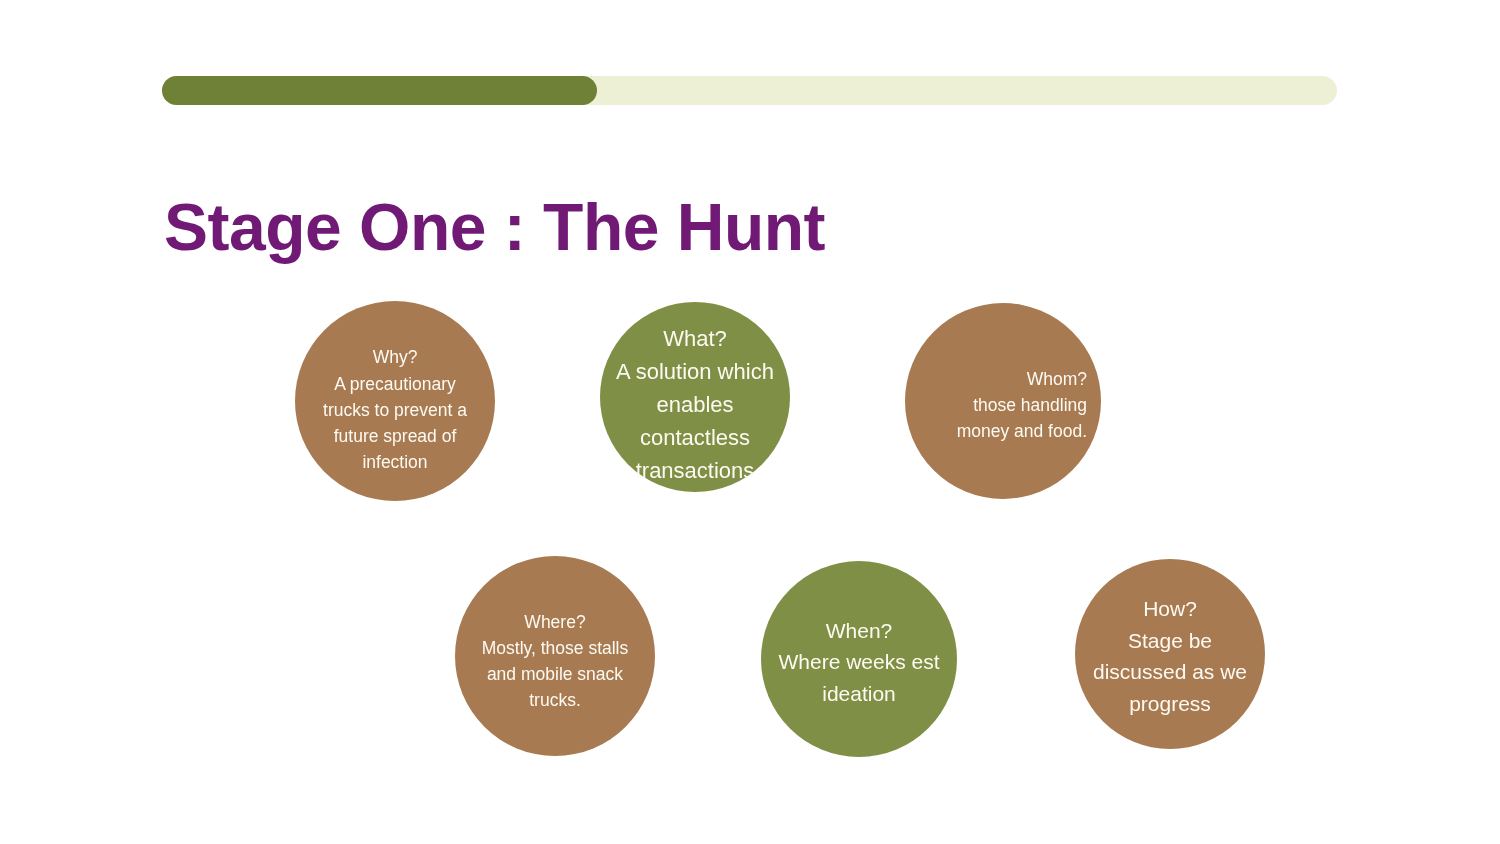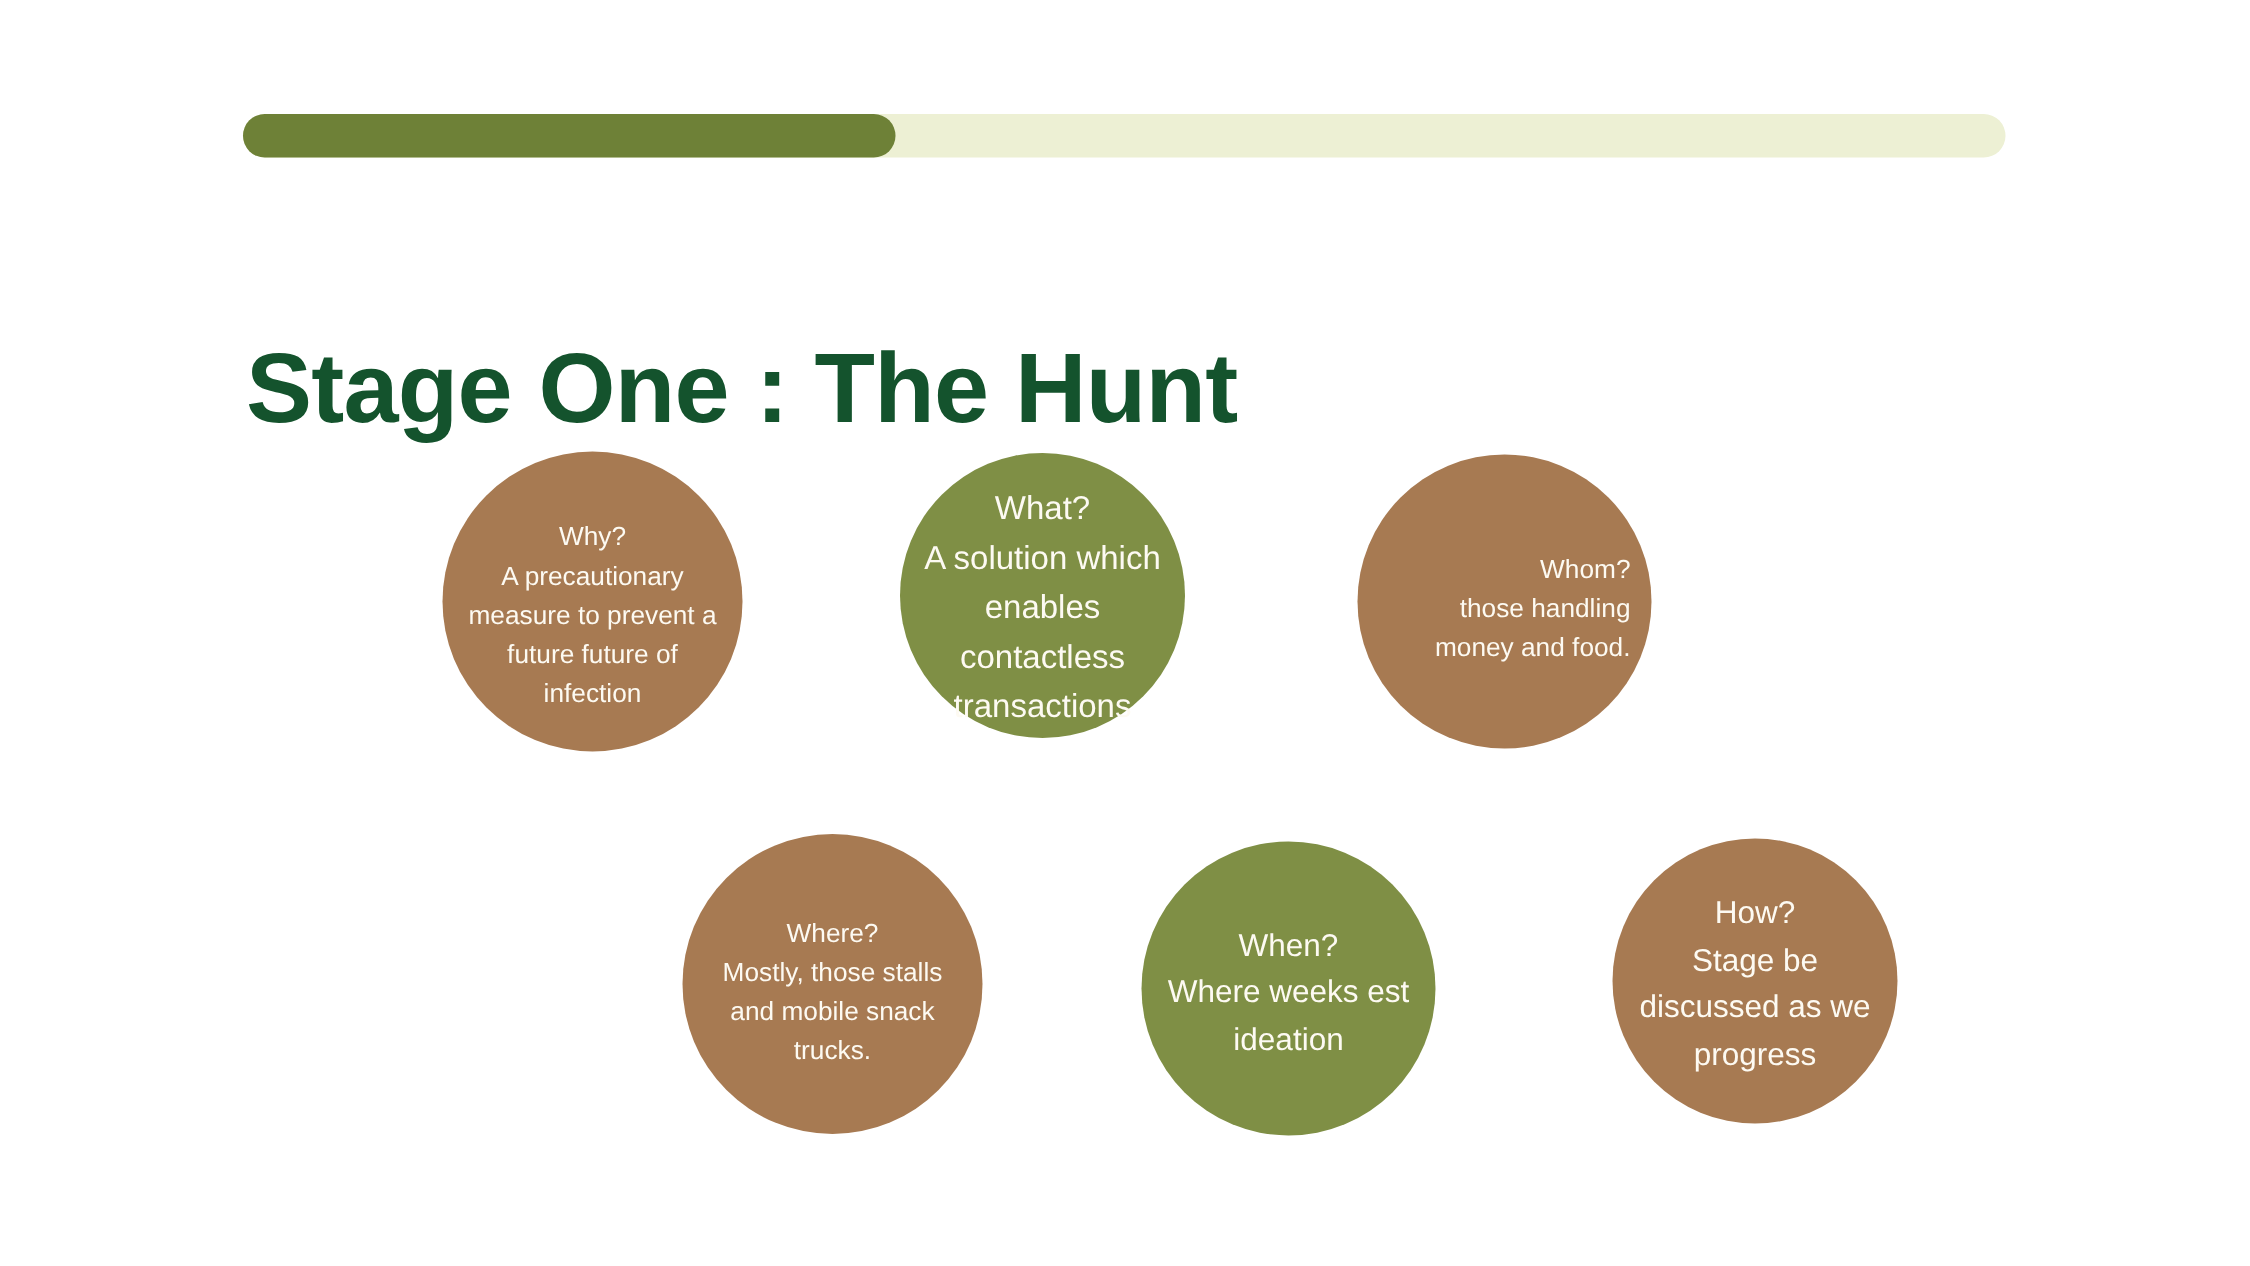--- a/index.html
+++ b/index.html
@@ -87,25 +87,25 @@
 </style>
 </head>
 <body>
 
 <div id="slide" style="background: rgb(255, 255, 255);">
 
   <div class="progress-track" style="background: rgb(237, 240, 212);">
     <div class="progress-fill" style="background: rgb(110, 129, 55); width: 37%;"></div>
   </div>
 
-  <div class="title" style="color: #14532d; margin-top: 31px;">Stage One : The Hunt</div>
+  <div class="title" style="color: #701a75;">Stage One : The Hunt</div>
 
   <div class="bubble b-why" style="background: rgb(167, 122, 82);">
     <span class="bubble-text">Why?
-A precautionary measure to prevent a future future of infection</span>
+A precautionary trucks to prevent a future spread of infection</span>
   </div>
 
   <div class="bubble b-what" style="background: rgb(127, 143, 69);">
     <span class="bubble-text">What?
 A solution which enables contactless transactions</span>
   </div>
 
   <div class="bubble b-whom" style="background: rgb(167, 122, 82); text-align: right;">
     <span class="bubble-text">Whom?
 those handling money and food.</span>

